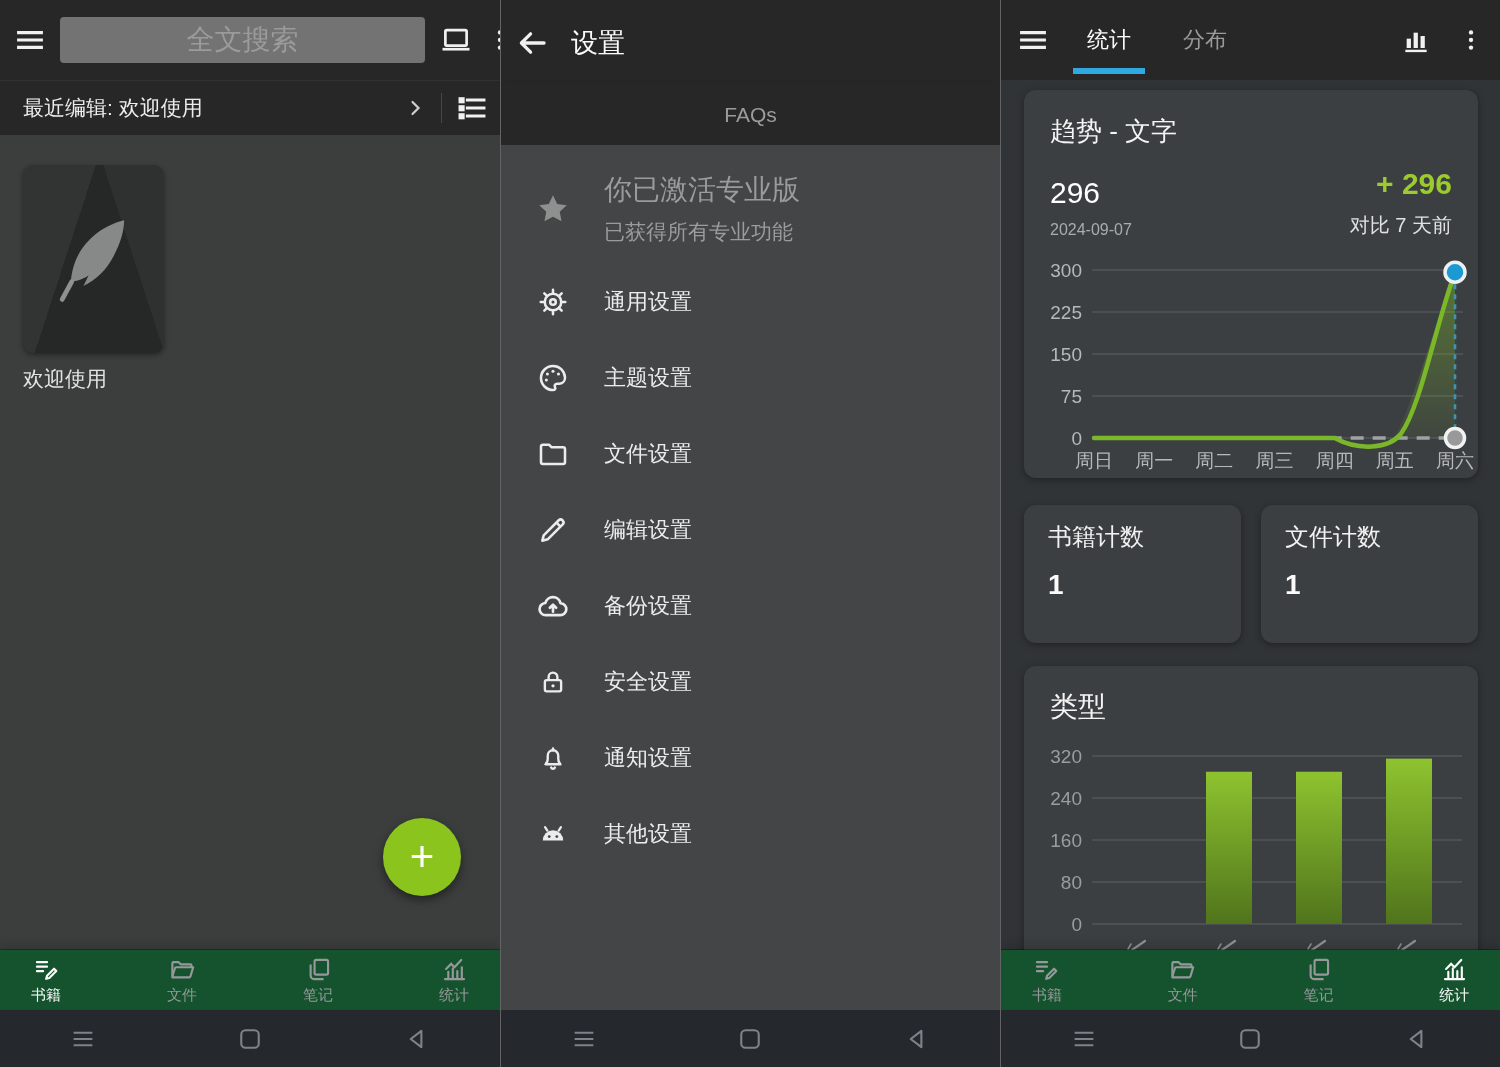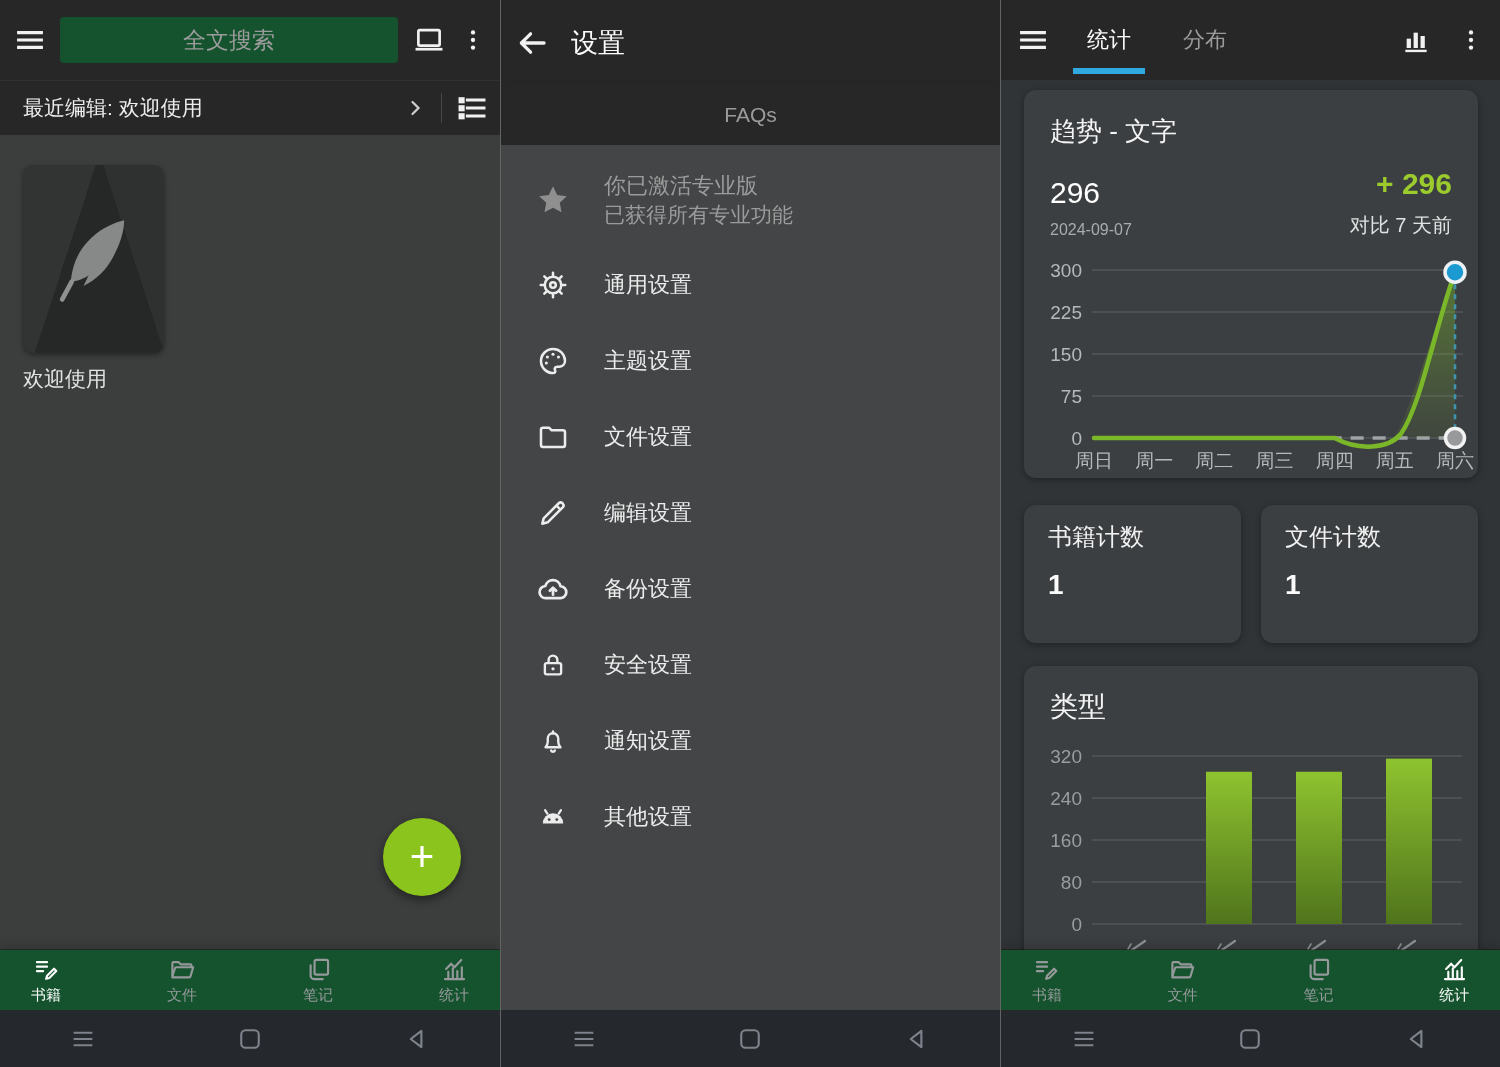--- a/index.html
+++ b/index.html
@@ -16,22 +16,22 @@
   .tab-item{flex:1;display:flex;flex-direction:column;align-items:center;justify-content:center;gap:3px;
             color:#96999b;font-size:15px;cursor:pointer;}
   .tab-item.active{color:#fbfbfb;}
   .sysnav{position:absolute;left:0;right:0;bottom:0;height:57px;background:#25282d;display:flex;z-index:6;}
   .sysnav .iconbtn{flex:1;color:#7e838b;}
 
   
   .library{background:#3c3e3d;}
   .lib-appbar{position:absolute;top:0;left:0;right:0;height:80px;background:#272727;display:flex;align-items:center;
               padding:0 14px;gap:14px;}
-  .searchbox{flex:1;height:46px;background:#14532d;border:none;border-radius:4px;color:#ddd;text-align:center;
-             font-size:23px;outline:none;}
+  .searchbox{flex:1;height:46px;background:#737373;border:none;border-radius:4px;color:#ddd;text-align:center;
+             font-size:28px;outline:none;}
   .searchbox::placeholder{color:#9b9b9b;opacity:1;}
   .recent-row{position:absolute;top:80px;left:0;right:0;height:55px;background:#272727;display:flex;align-items:center;
               padding:0 12px 0 23px;border-top:1px solid #313131;cursor:pointer;}
   .recent-label{flex:1;font-size:21px;color:#ededed;}
   .vdiv{width:1px;height:30px;background:#474747;margin:0 14px;}
   .lib-body{position:absolute;top:135px;left:0;right:0;bottom:117px;background:#3c3e3d;}
   .book-tile{position:absolute;left:23px;top:30px;width:141px;cursor:pointer;}
   .book-cover{width:141px;height:188px;border-radius:10px;display:flex;align-items:center;justify-content:center;
               background:linear-gradient(108deg,rgba(255,255,255,.055) 0 36%,rgba(255,255,255,0) 36%),
                          linear-gradient(252deg,rgba(255,255,255,.045) 0 30%,rgba(255,255,255,0) 30%),#262827;
@@ -49,21 +49,21 @@
   .set-tabs{position:absolute;top:85px;left:0;right:0;height:60px;background:#272727;display:flex;
             box-shadow:0 6px 10px rgba(0,0,0,.22);}
   .set-tab{position:relative;flex:1;display:flex;align-items:center;justify-content:center;font-size:21px;
            color:#9b9b9b;cursor:pointer;}
   .set-tab.active{color:#fbfbfb;}
   .set-tab.active .underline{position:absolute;left:0;right:0;bottom:0;height:5px;background:#30a9e0;}
   .set-body{position:absolute;top:145px;left:0;right:0;bottom:57px;background:#434546;padding-top:16px;}
   .pro-banner{display:flex;align-items:center;padding:10px 0 18px 0;}
   .s-iconcol{width:103px;display:flex;align-items:center;justify-content:center;flex:none;}
   .pro-text{color:#9b9b9b;}
-  .pro-line1{font-size:22px;margin-bottom:0;}
+  .pro-line1{font-size:28px;margin-bottom:9px;}
   .pro-line2{font-size:21px;}
   .s-item{height:76px;display:flex;align-items:center;cursor:pointer;color:#ececec;}
   .s-label{font-size:22px;}
 
   
   .stats{background:#313437;}
   .stats-appbar{position:absolute;top:0;left:0;right:0;height:80px;background:#272727;display:flex;align-items:center;
                 padding:0 16px;z-index:4;}
   .stats-tab{position:relative;height:80px;display:flex;align-items:center;justify-content:center;padding:0 26px;
              font-size:22px;color:#9b9b9b;cursor:pointer;}

